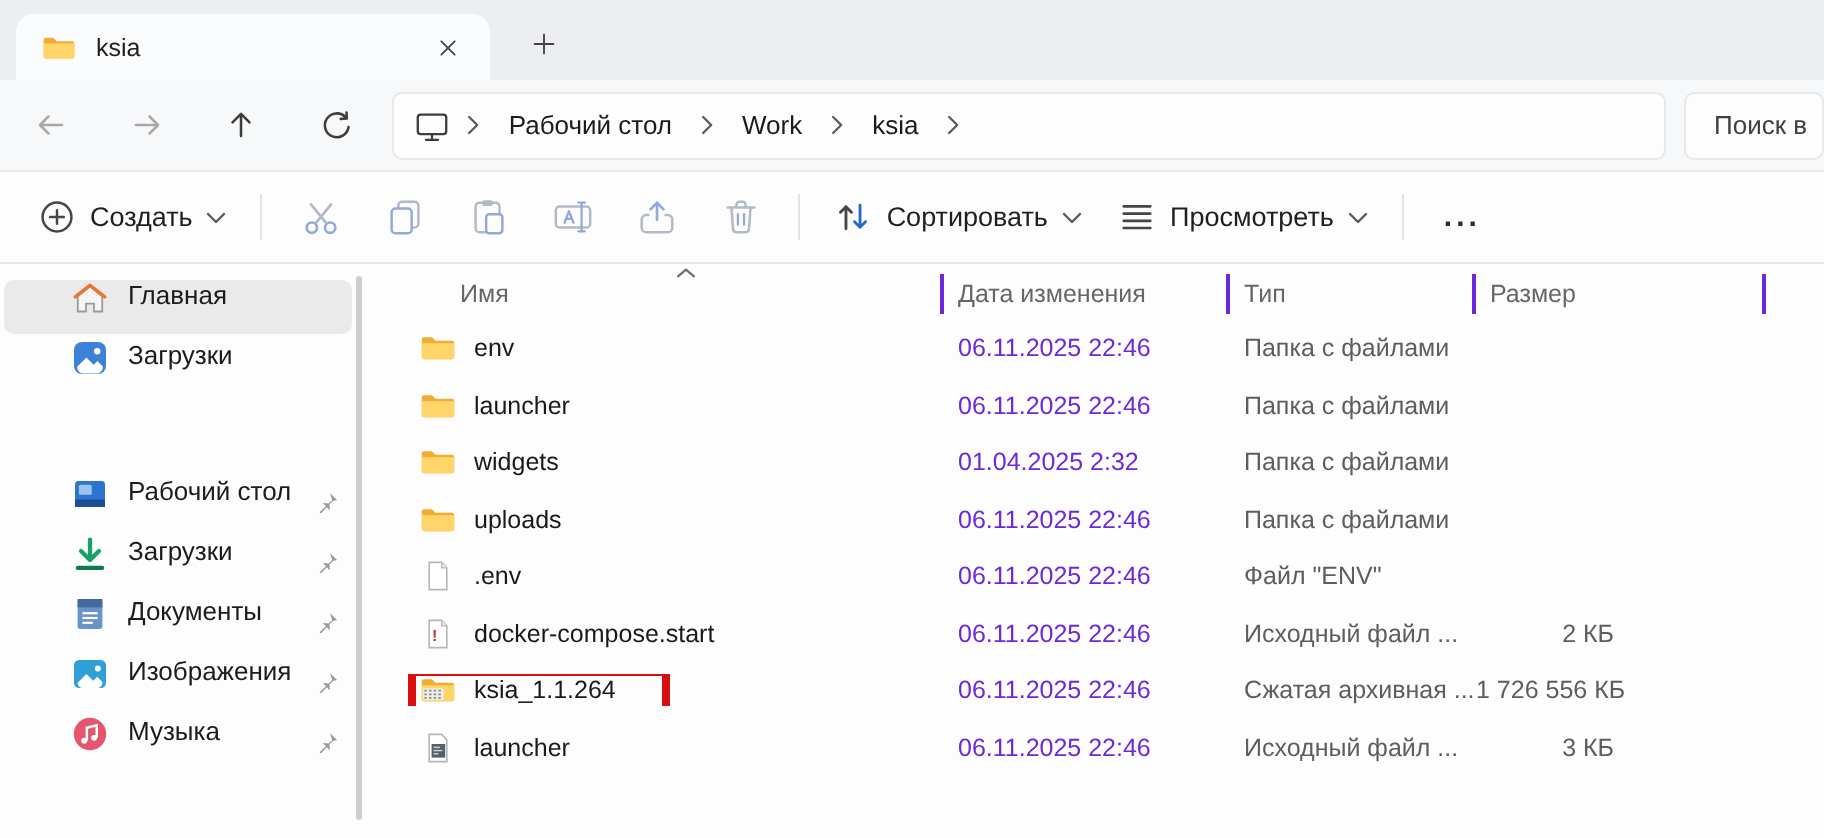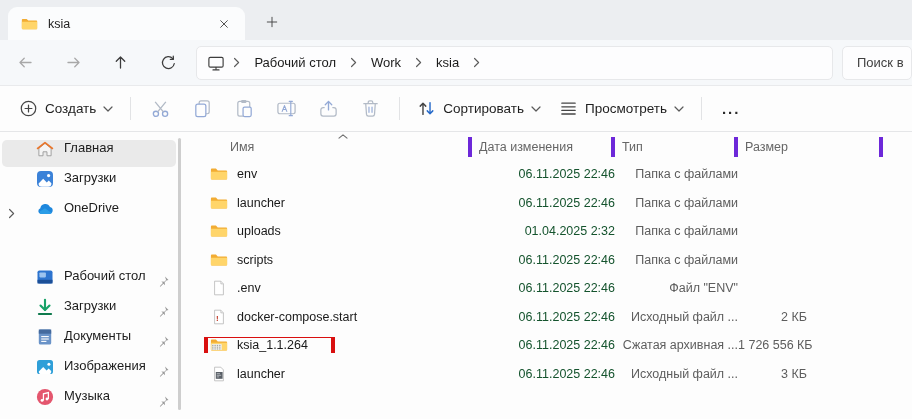--- a/index.html
+++ b/index.html
@@ -57,34 +57,34 @@
   .sitem .sicon svg { width:18px; height:18px; display:block; }
   .sitem .schev { position:absolute; left:6px; top:8px; }
   .sitem .schev svg { width:7px; height:11px; display:block; }
   .sitem .spin { position:absolute; right:6px; top:7px; }
   .sitem .spin svg { width:13px; height:13px; display:block; }
   .sgap { height:38px; }
   .sscroll { position:absolute; right:9px; top:6px; width:3px; height:272px; background:#cecece; border-radius:2px; }
   
   .filearea { flex:1; position:relative; padding-top:2px; font-size:12.5px; }
   .fheader { height:26px; display:flex; align-items:center; position:relative; color:#666; }
-  .hc { height:20px; display:flex; align-items:center; border-right:4px solid #6d28d9; }
+  .hc { height:20px; display:flex; align-items:center; border-right:2px solid #6d28d9; }
   .hc.name { width:282px; padding-left:40px; }
   .hc.date { width:143px; padding-left:7px; }
   .hc.type { width:123px; padding-left:7px;text-align:right; }
   .hc.size { width:145px; padding-left:7px; }
   .sortchev { position:absolute; left:148px; top:0; }
   .sortchev svg { width:10px; height:5px; display:block; }
   .frows { position:relative; }
   .frow { display:flex; align-items:center; height:28.5px; }
-  .fc { white-space:nowrap; overflow:hidden;text-align:right; }
+  .fc { white-space:nowrap; overflow:hidden; }
   .fc.name { width:282px; display:flex; align-items:center; gap:9px; padding-left:20px; position:relative; color:#191919; }
   .fc.name .ficon { width:18px; height:16px; flex:none; }
   .fc.name .ficon svg { width:18px; height:16px; display:block; }
-  .fc.date { width:143px; padding-left:7px; color:#14532d; }
+  .fc.date { width:143px; padding-left:7px; color:#6d28d9; }
   .fc.type { width:123px; padding-left:7px; color:#5d5d5d; }
   .fc.size { width:145px; padding-right:76px; text-align:right; color:#5d5d5d; }
   .redbox { position:absolute; left:14px; top:-3px; width:131px; height:34px;
             border:4px solid #d90f0f; z-index:3; pointer-events:none; }
 </style>
 </head>
 <body>
 
 <div class="window">
 
@@ -271,35 +271,20 @@
           <div class="sitem">
 
     <span class="sicon">
               <svg viewBox="0 0 18 18">
                 <rect x="1" y="1" width="16" height="16" rx="4" fill="#3b82d8"></rect>
                 <circle cx="12.6" cy="5.6" r="1.6" fill="#fff"></circle>
                 <path d="M2.6 13.4l4.6-4.6 3.6 3.6 1.9-1.9 2.7 2.7v.4a3.2 3.2 0 0 1-3.2 3.2H5.8a3.2 3.2 0 0 1-3.2-3.2z" fill="#fff"></path>
               </svg>
             </span>
     <span class="slabel">Загрузки</span>
-
-  </div>
-          <div class="sitem">
-    <span class="schev">
-              <svg viewBox="0 0 8 12" fill="none" stroke="#5a5a5a" stroke-width="1.3" stroke-linecap="round" stroke-linejoin="round">
-                <path d="M1.8 1.4L6.4 6l-4.6 4.6"></path>
-              </svg>
-            </span>
-    <span class="sicon">
-              <svg viewBox="0 0 20 14">
-                <path d="M5.2 12.6h9.6a3.9 3.9 0 0 0 .7-7.7A5.6 5.6 0 0 0 4.8 6.1a3.4 3.4 0 0 0 .4 6.5z" fill="#1e87dd"></path>
-                <path d="M5.2 12.6h9.6a3.9 3.9 0 0 0 2.6-1.1L9.9 6.3 4.1 9.8a3.4 3.4 0 0 0 1.1 2.8z" fill="#2ea2ea" opacity=".8"></path>
-              </svg>
-            </span>
-    <span class="slabel">OneDrive</span>
 
   </div>
           <div class="sgap"></div>
           <div class="sitem">
 
     <span class="sicon">
               <svg viewBox="0 0 18 16">
                 <rect x="1.5" y="1.5" width="15" height="13" rx="1.8" fill="#2d74cf"></rect>
                 <rect x="1.5" y="10.8" width="15" height="3.7" fill="#1c4f97"></rect>
                 <rect x="3.4" y="3.4" width="6.5" height="5" rx=".8" fill="#9cc3ef"></rect>
@@ -429,36 +414,36 @@
     <div class="fc size"></div>
   </div>
           <div class="frow">
     <div class="fc name">
       <span class="ficon">
                 <svg viewBox="0 0 20 16">
                   <path d="M1 3.2C1 2.5 1.5 2 2.2 2h4.4l2 2h9.2c.7 0 1.2.5 1.2 1.2V13c0 .7-.5 1.2-1.2 1.2H2.2A1.2 1.2 0 0 1 1 13z" fill="#f2ac33"></path>
                   <path d="M1 5.4h18V13c0 .7-.5 1.2-1.2 1.2H2.2A1.2 1.2 0 0 1 1 13z" fill="#ffd56a"></path>
                 </svg>
               </span>
-      <span class="fname">uploads</span>
+      <span class="fname">widgets</span>
 
     </div>
     <div class="fc date">01.04.2025 2:32</div>
     <div class="fc type">Папка с файлами</div>
     <div class="fc size"></div>
   </div>
           <div class="frow">
     <div class="fc name">
       <span class="ficon">
                 <svg viewBox="0 0 20 16">
                   <path d="M1 3.2C1 2.5 1.5 2 2.2 2h4.4l2 2h9.2c.7 0 1.2.5 1.2 1.2V13c0 .7-.5 1.2-1.2 1.2H2.2A1.2 1.2 0 0 1 1 13z" fill="#f2ac33"></path>
                   <path d="M1 5.4h18V13c0 .7-.5 1.2-1.2 1.2H2.2A1.2 1.2 0 0 1 1 13z" fill="#ffd56a"></path>
                 </svg>
               </span>
-      <span class="fname">scripts</span>
+      <span class="fname">uploads</span>
 
     </div>
     <div class="fc date">06.11.2025 22:46</div>
     <div class="fc type">Папка с файлами</div>
     <div class="fc size"></div>
   </div>
           <div class="frow">
     <div class="fc name">
       <span class="ficon">
                 <svg viewBox="0 0 16 20">

